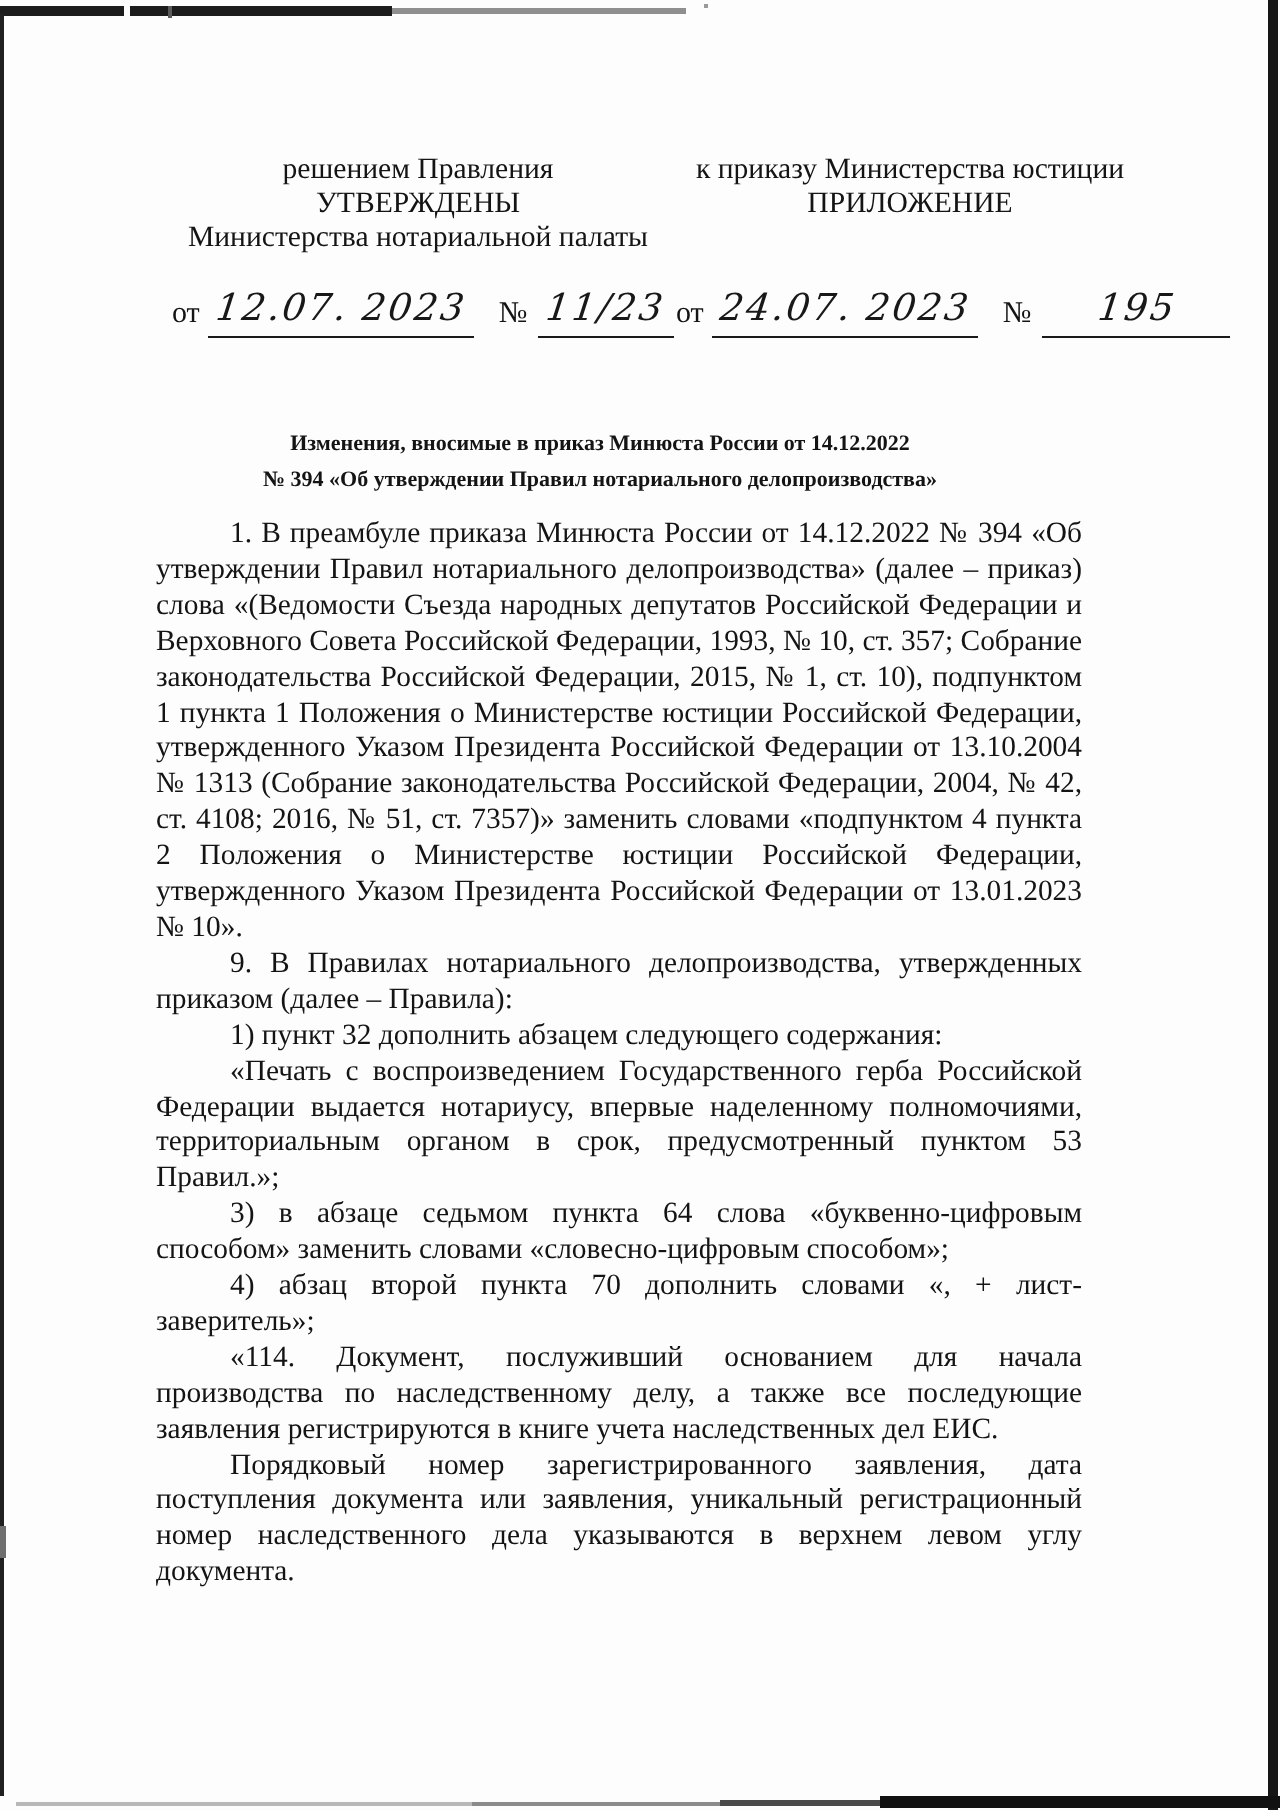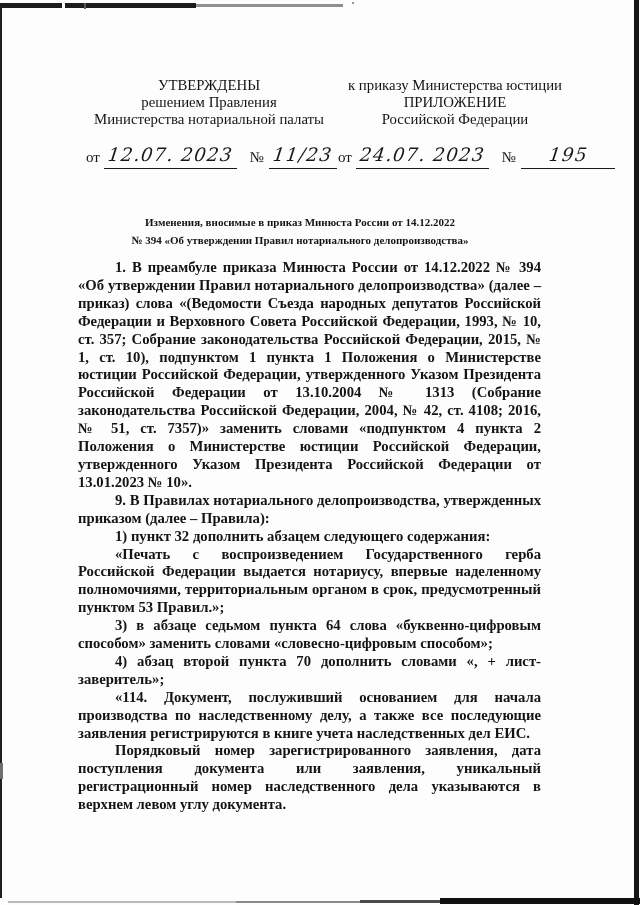--- a/index.html
+++ b/index.html
@@ -90,21 +90,20 @@
 
   
   .bodytext {
     position: absolute;
     top: 259px;
     left: 78px;
     width: 463px;
     font-size: 14.7px;
     line-height: 17.9px;
     text-align: justify;
-    font-weight: bold;
   }
   .bodytext p {
     margin: 0;
     text-indent: 37px;
   }
 </style>
 </head>
 <body>
 
 <div class="scan">
@@ -116,29 +115,28 @@
   <div class="edge artifact-top"></div>
   <div class="edge edge-left"></div>
   <div class="edge edge-left-blot"></div>
   <div class="edge edge-right"></div>
   <div class="edge edge-bot-light"></div>
   <div class="edge edge-bot-gray"></div>
   <div class="edge edge-bot-dark"></div>
   <div class="edge edge-bot-black"></div>
 
   <div class="approval approval-left">
+    <div>решением Правления</div>
     <div>УТВЕРЖДЕНЫ</div>
-    <div>решением Правления</div>
     <div>Министерства нотариальной палаты</div>
   </div>
 
   <div class="approval approval-right">
     <div>к приказу Министерства юстиции</div>
     <div>ПРИЛОЖЕНИЕ</div>
-    <div>Российской Федерации</div>
   </div>
 
   <div class="date-row date-row-left">
     <span>от</span>
     <span class="uline u-date"><span class="hand">12.07. 2023</span></span>
     <span class="num-sign">№</span>
     <span class="uline u-num-l"><span class="hand">11/23</span></span>
   </div>
 
   <div class="date-row date-row-right">

